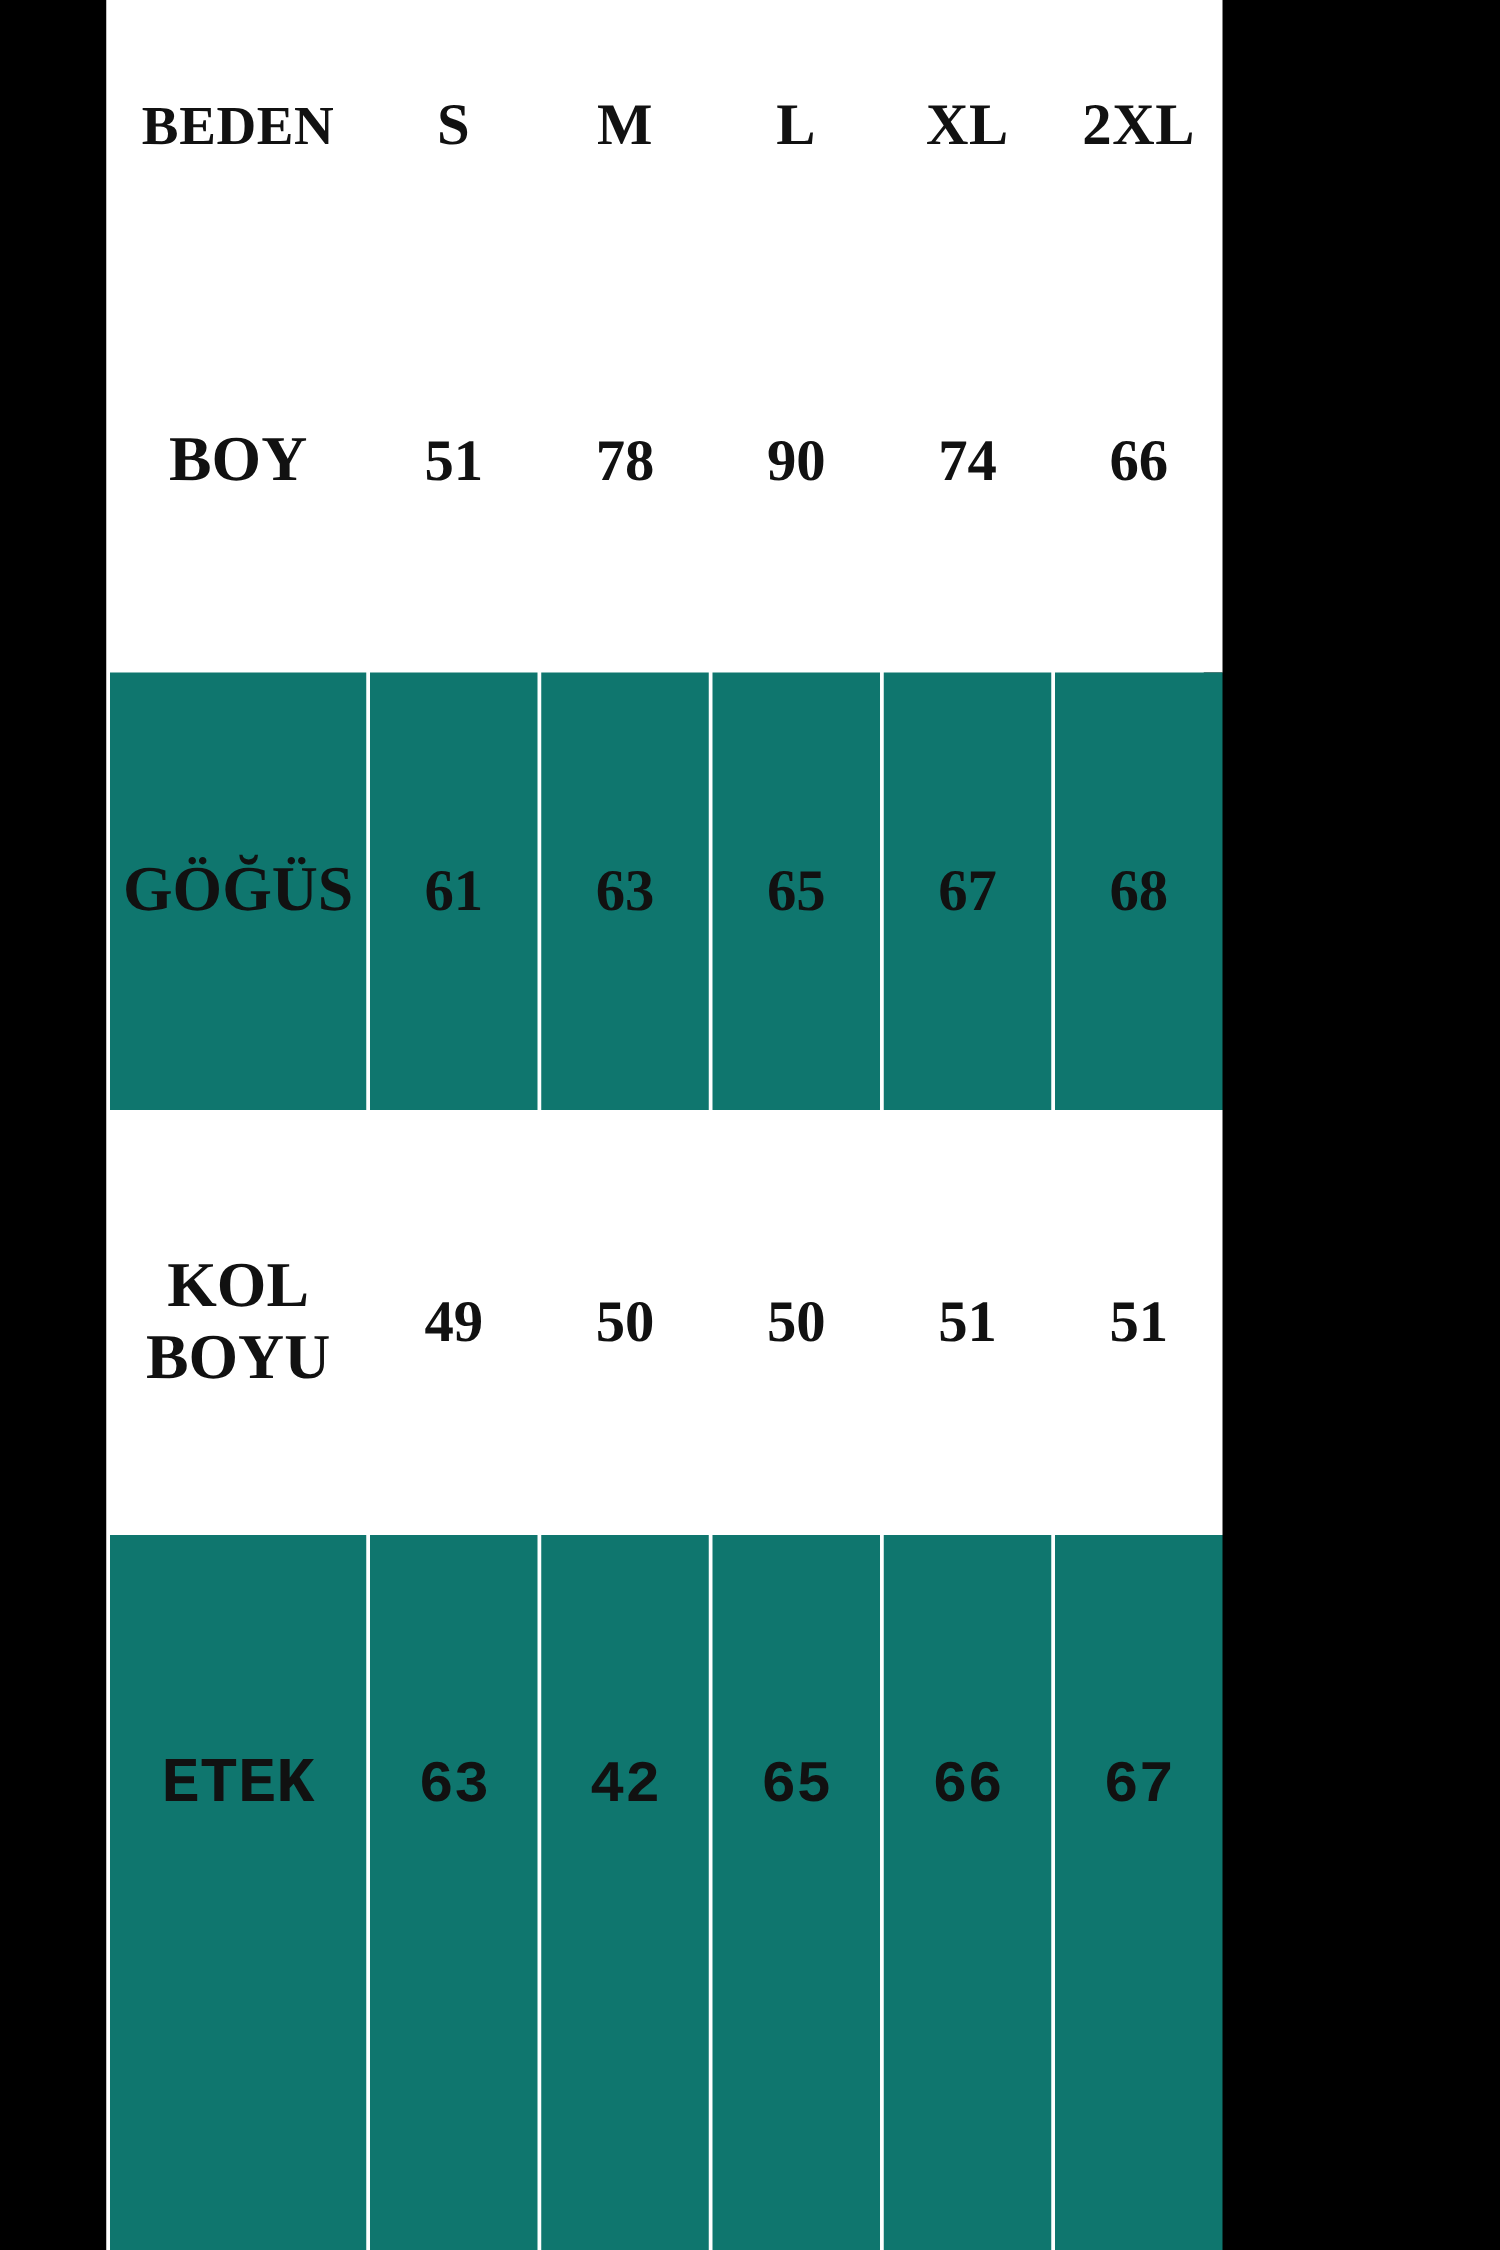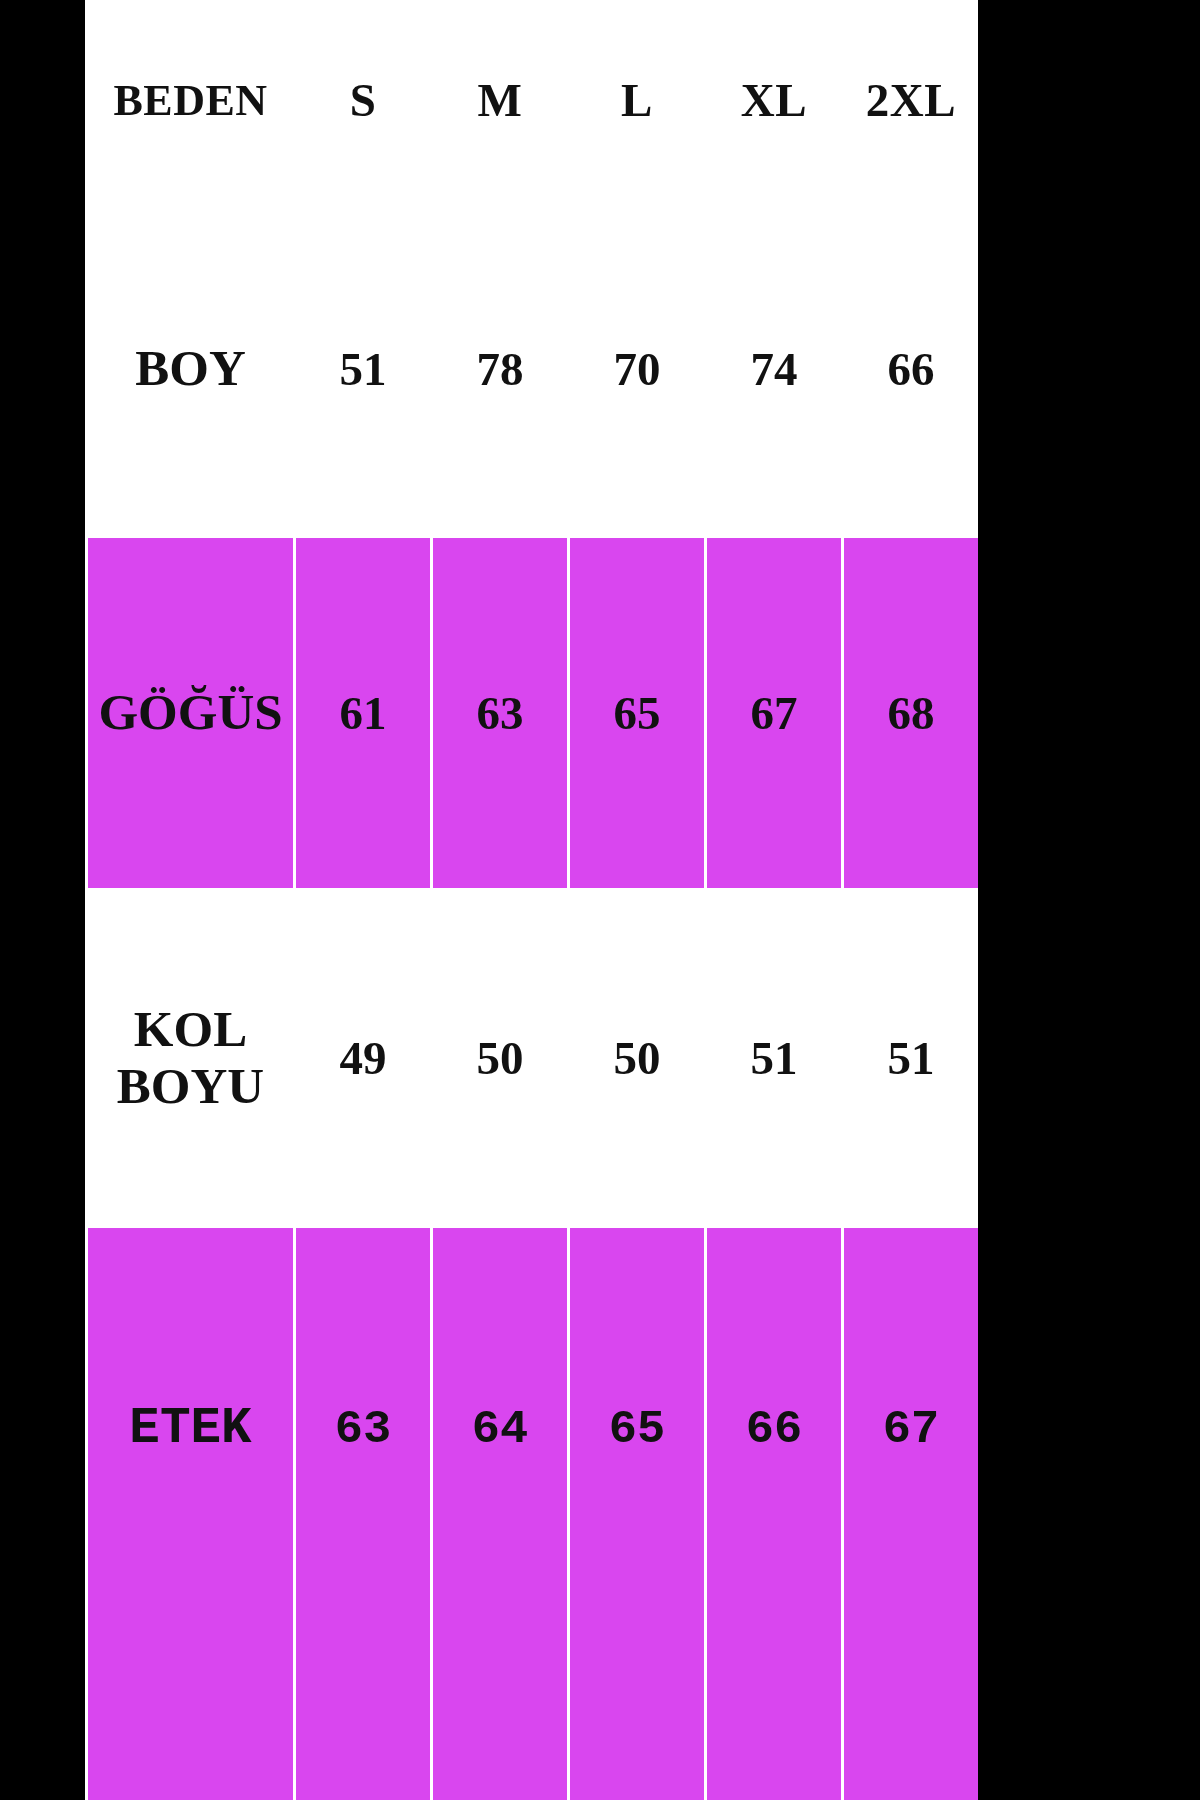--- a/index.html
+++ b/index.html
@@ -52,21 +52,21 @@
     font-size: 47px;
     letter-spacing: 0.5px;
   }
   thead th.label-head {
     font-size: 44px;
   }
   tbody tr.row-white td {
     background: #ffffff;
   }
   tbody tr.row-grey td {
-    background: #d946ef;
+    background: #0f766e;
   }
   tbody td.row-label {
     font-size: 51px;
     line-height: 1.12;
   }
   tbody td.val {
     font-size: 47px;
   }
   tbody tr.r1 { height: 338px; }
   tbody tr.r2 { height: 350px; }
@@ -100,21 +100,21 @@
           <th>L</th>
           <th>XL</th>
           <th>2XL</th>
         </tr>
       </thead>
       <tbody>
         <tr class="row-white r1">
           <td class="row-label">BOY</td>
           <td class="val">51</td>
           <td class="val">78</td>
-          <td class="val">70</td>
+          <td class="val">90</td>
           <td class="val">74</td>
           <td class="val">66</td>
         </tr>
         <tr class="row-grey r2">
           <td class="row-label">GÖĞÜS</td>
           <td class="val">61</td>
           <td class="val">63</td>
           <td class="val">65</td>
           <td class="val">67</td>
           <td class="val">68</td>
@@ -123,21 +123,21 @@
           <td class="row-label">KOL BOYU</td>
           <td class="val">49</td>
           <td class="val">50</td>
           <td class="val">50</td>
           <td class="val">51</td>
           <td class="val">51</td>
         </tr>
         <tr class="row-grey r4">
           <td class="row-label">ETEK</td>
           <td class="val">63</td>
-          <td class="val">64</td>
+          <td class="val">42</td>
           <td class="val">65</td>
           <td class="val">66</td>
           <td class="val">67</td>
         </tr>
       </tbody>
     </table>
   </div>
 </div>
 
 </body></html>

